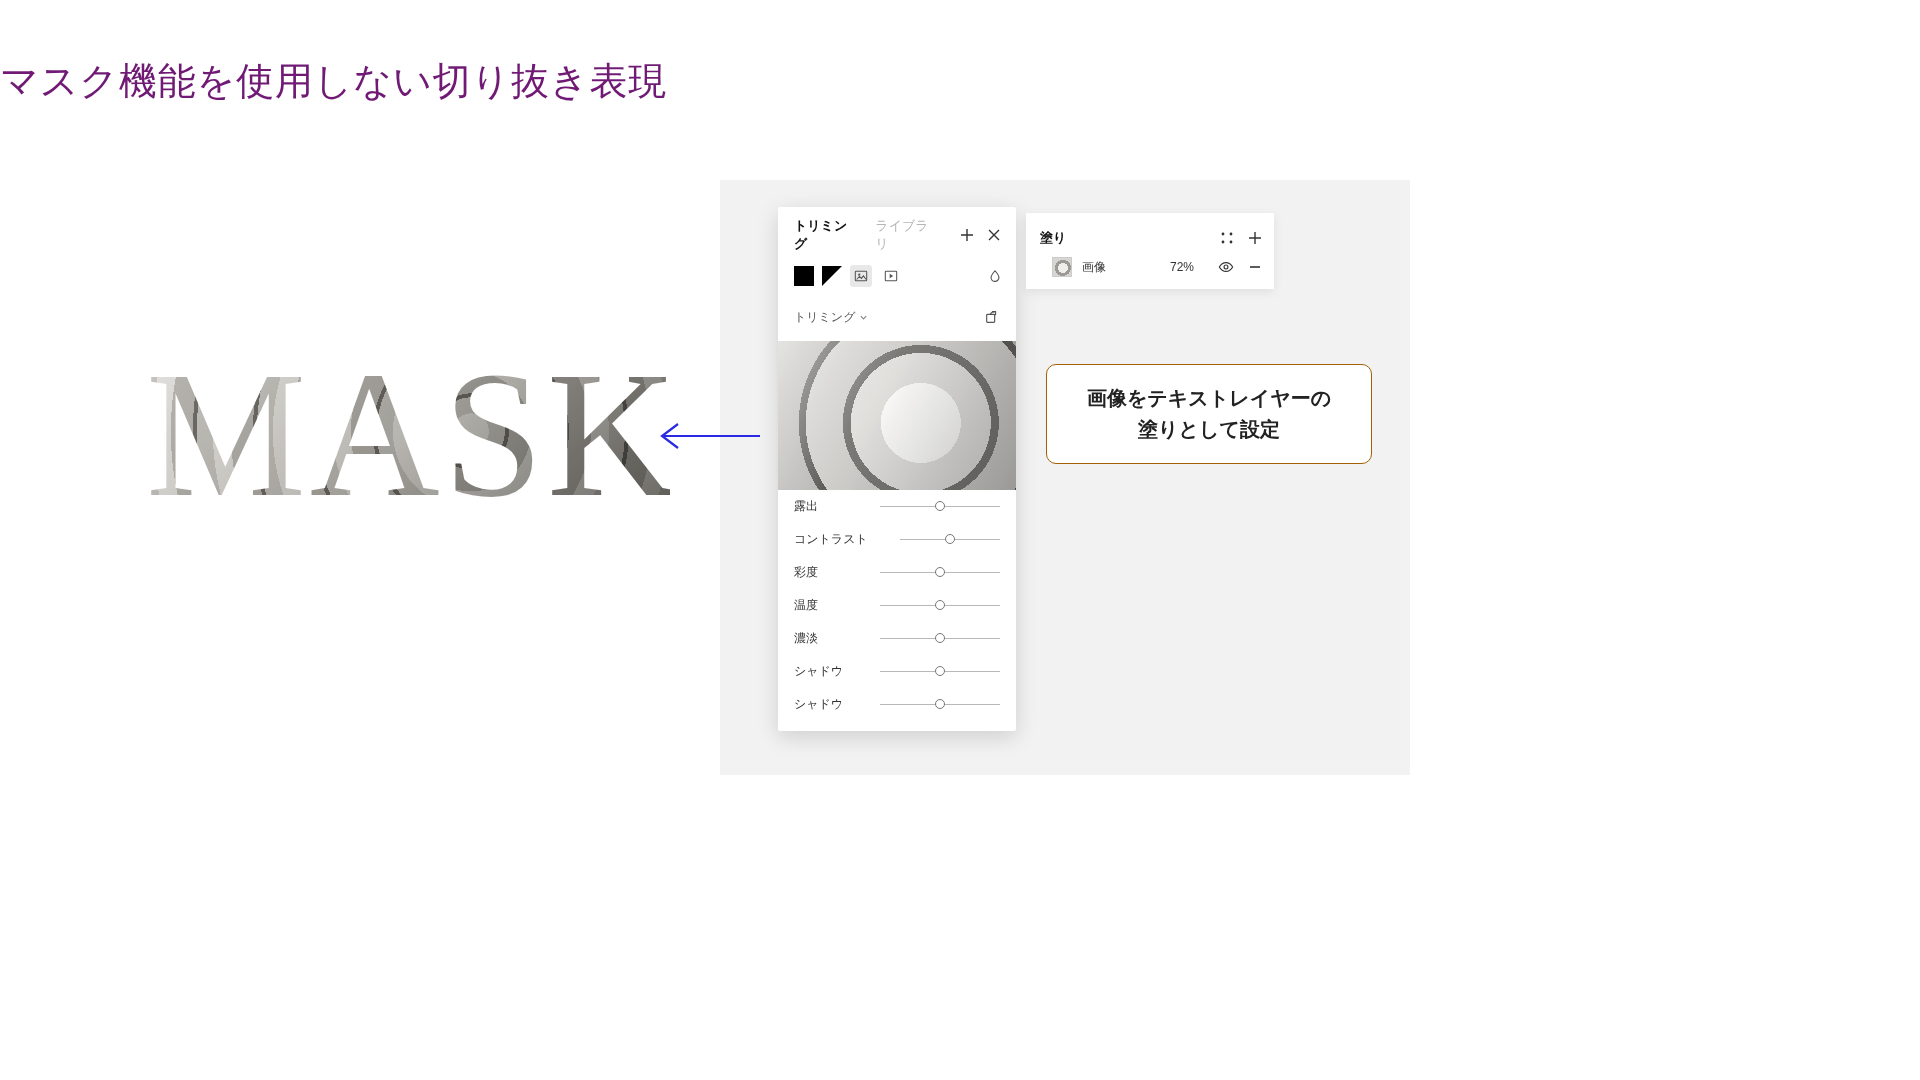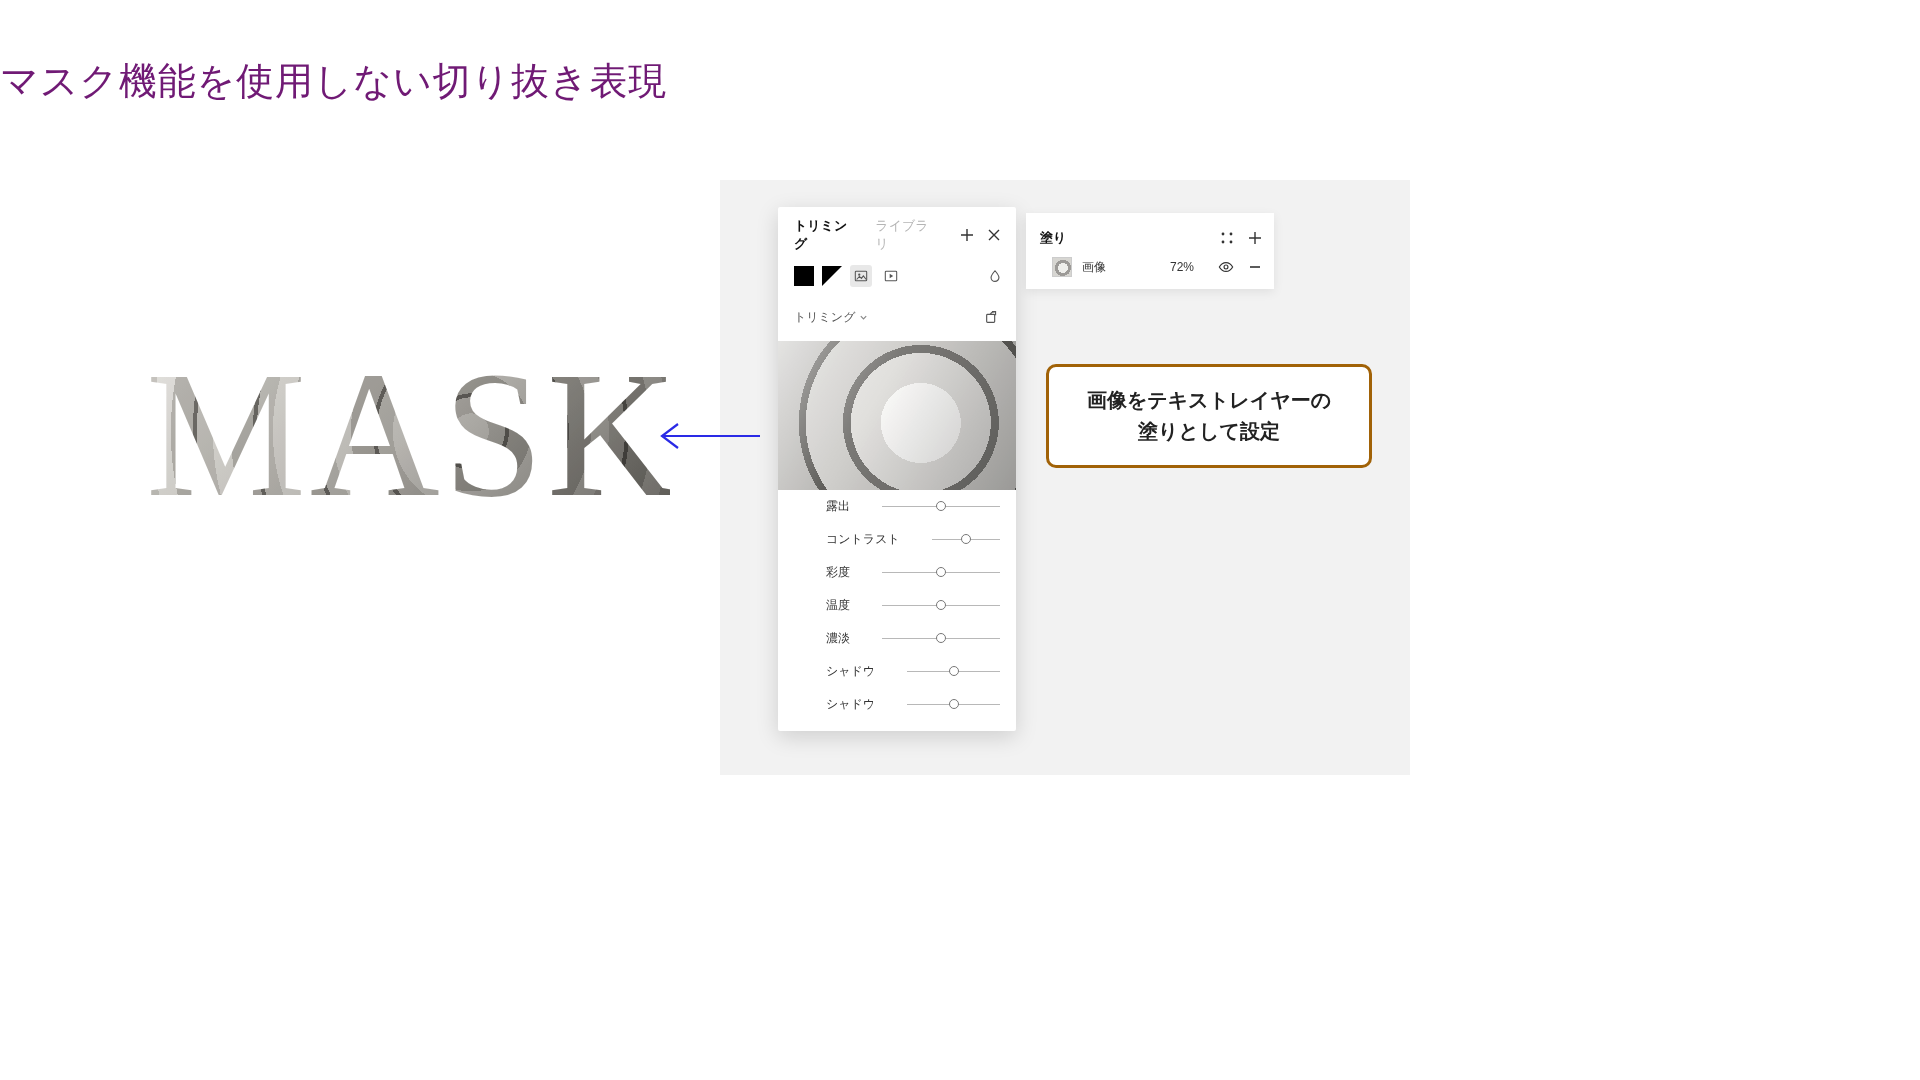--- a/index.html
+++ b/index.html
@@ -155,21 +155,20 @@
   }
   .preview-img::before {
     content:""; position:absolute; inset:0;
     background: linear-gradient(120deg, rgba(255,255,255,0.55) 0%, rgba(0,0,0,0) 40%, rgba(0,0,0,0.25) 100%);
   }
 
   .slider-row {
     display:flex; align-items:center; justify-content:space-between;
     padding: 8px 16px 8px 16px;
     gap: 32px;
-    margin-left: 32px;
   }
   .slider-label { font-size: 12px; color:#333; white-space: nowrap; }
   .slider-track {
     flex:1; max-width: 120px; height: 1px; background:#b8b8b8; position:relative;
     cursor:pointer;
   }
   .slider-thumb {
     position:absolute; top:50%; left:50%;
     width:10px;height:10px;border:1px solid #777;border-radius:50%;
     background:#fff; transform:translate(-50%,-50%);
@@ -203,21 +202,21 @@
   .fill-name { font-size:12px; color:#333; }
   .fill-opacity { margin-left:auto; font-size:12px; color:#333; }
   .fill-row-icons { display:flex; gap:14px; align-items:center; margin-left:14px;}
 
   
   .callout {
     position: absolute;
     top: 364px;
     left: 1046px;
     width: 326px;
-    border: 3px solid #a16207;
+    border: 1px solid #a16207;
     border-radius: 10px;
     background: #ffffff;
     padding: 18px 10px;
     text-align: center;
   }
   .callout-text {
     font-size: 20px;
     font-weight: 700;
     color: #222;
     line-height: 1.55;

